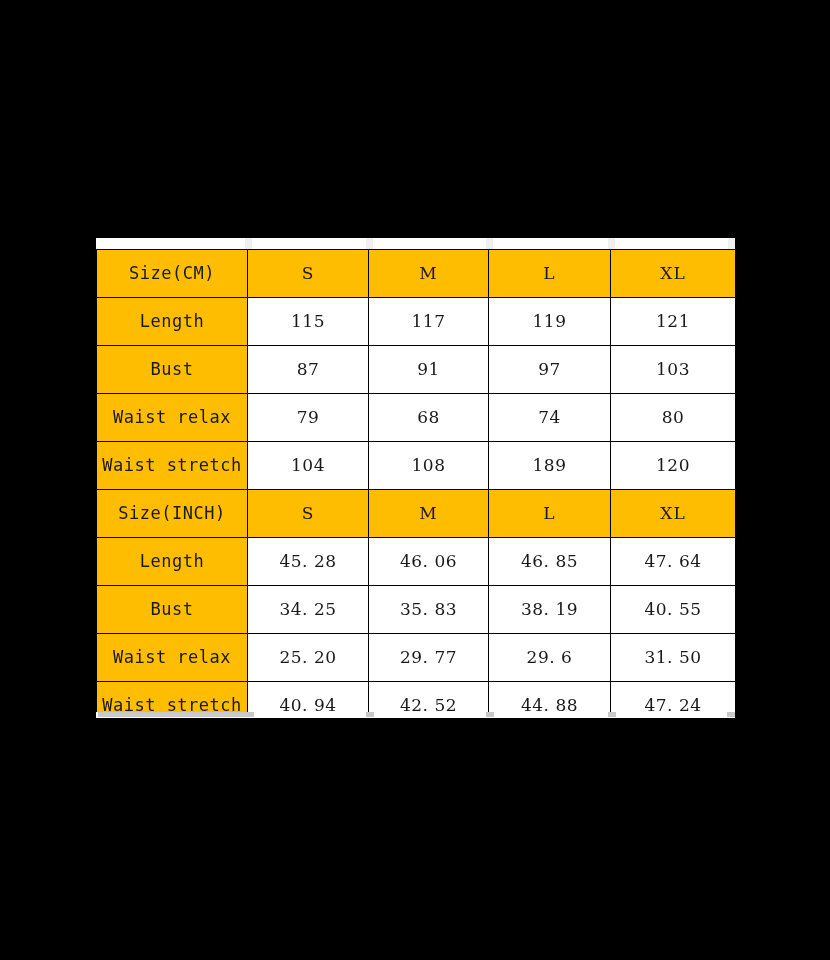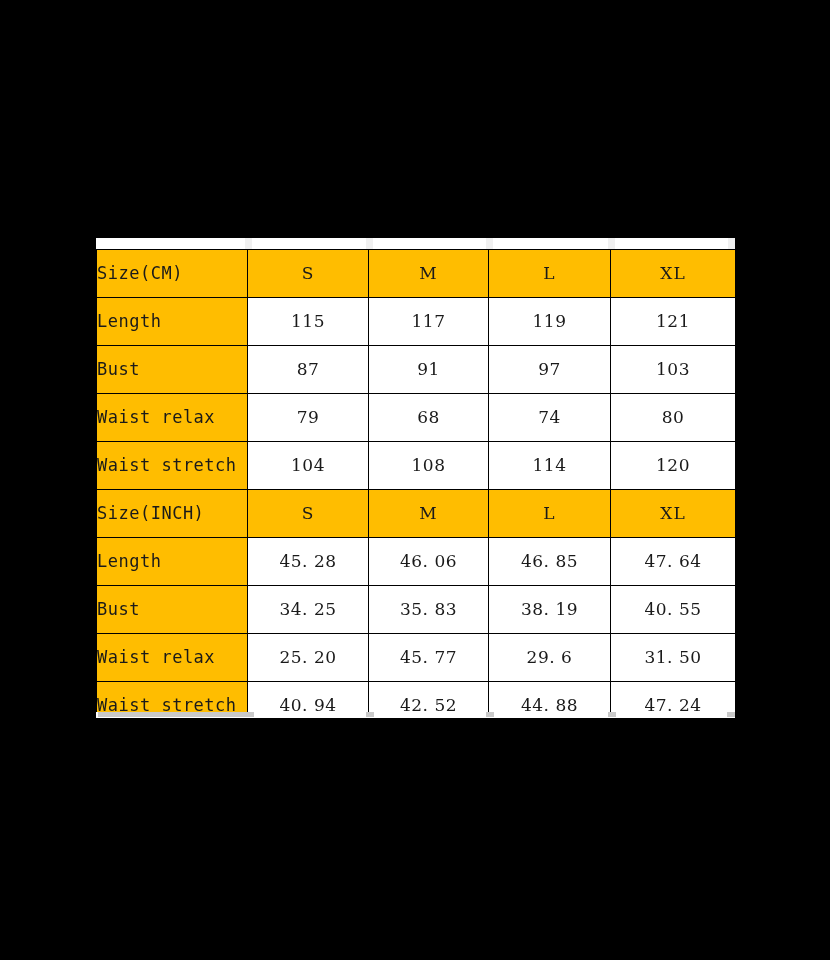--- a/index.html
+++ b/index.html
@@ -86,21 +86,21 @@
     color: #1a1a1a;
     font-size: 17px;
     line-height: 47px;
     white-space: nowrap;
     overflow: hidden;
   }
 
   
   td.lbl {
     background: #ffbd00;
-    text-align: left;
+    text-align: center;
     padding-left: 3px;
     font-family: "DejaVu Sans Mono", monospace;
     letter-spacing: 0.5px;
     font-size: 17px;
   }
   td.hdr {
     background: #ffbd00;
     text-align: center;
     font-family: "DejaVu Serif", serif;
     font-size: 17px;
@@ -167,21 +167,21 @@
         <td class="val">79</td>
         <td class="val">68</td>
         <td class="val">74</td>
         <td class="val">80</td>
       </tr>
 
       <tr>
         <td class="lbl">Waist stretch</td>
         <td class="val">104</td>
         <td class="val">108</td>
-        <td class="val">114</td>
+        <td class="val">189</td>
         <td class="val">120</td>
       </tr>
 
       <tr>
         <td class="lbl">Size(INCH)</td>
         <td class="hdr">S</td>
         <td class="hdr">M</td>
         <td class="hdr">L</td>
         <td class="hdr">XL</td>
       </tr>
@@ -198,21 +198,21 @@
         <td class="lbl">Bust</td>
         <td class="val">34. 25</td>
         <td class="val">35. 83</td>
         <td class="val">38. 19</td>
         <td class="val">40. 55</td>
       </tr>
 
       <tr>
         <td class="lbl">Waist relax</td>
         <td class="val">25. 20</td>
-        <td class="val">45. 77</td>
+        <td class="val">29. 77</td>
         <td class="val">29. 6</td>
         <td class="val">31. 50</td>
       </tr>
 
       <tr>
         <td class="lbl">Waist stretch</td>
         <td class="val">40. 94</td>
         <td class="val">42. 52</td>
         <td class="val">44. 88</td>
         <td class="val">47. 24</td>

